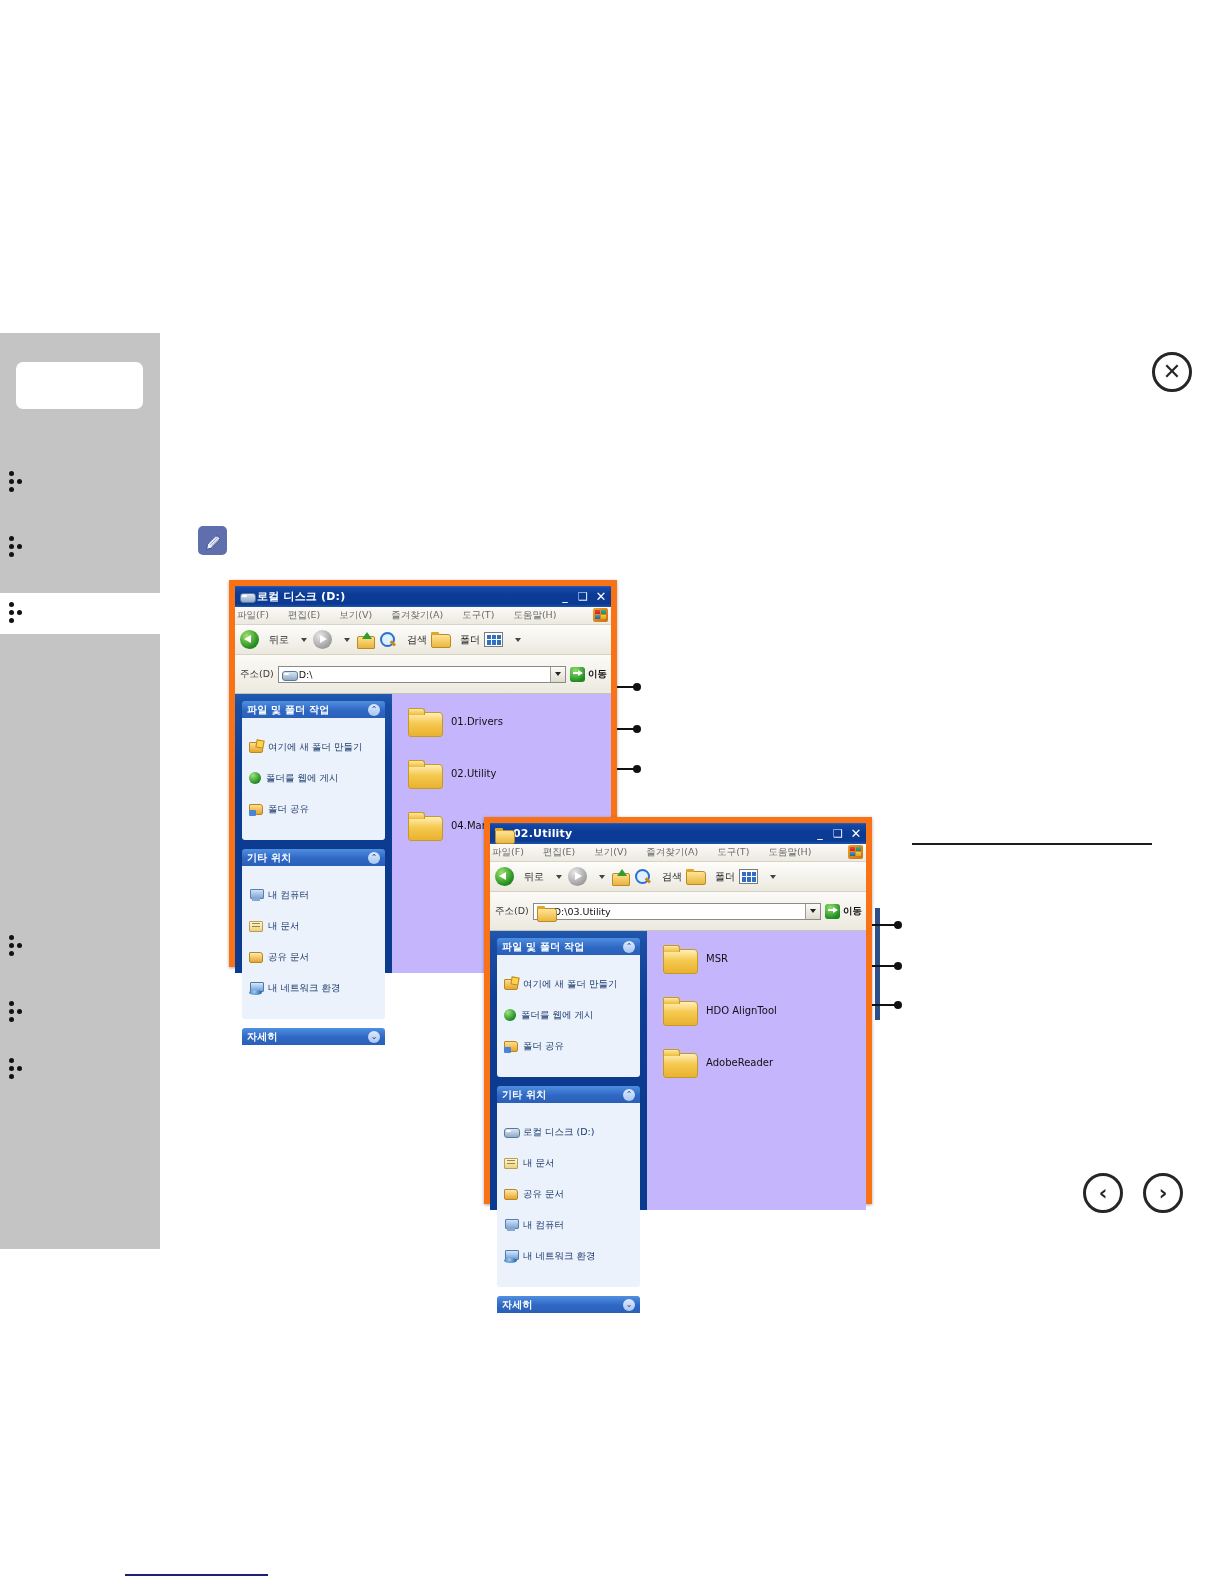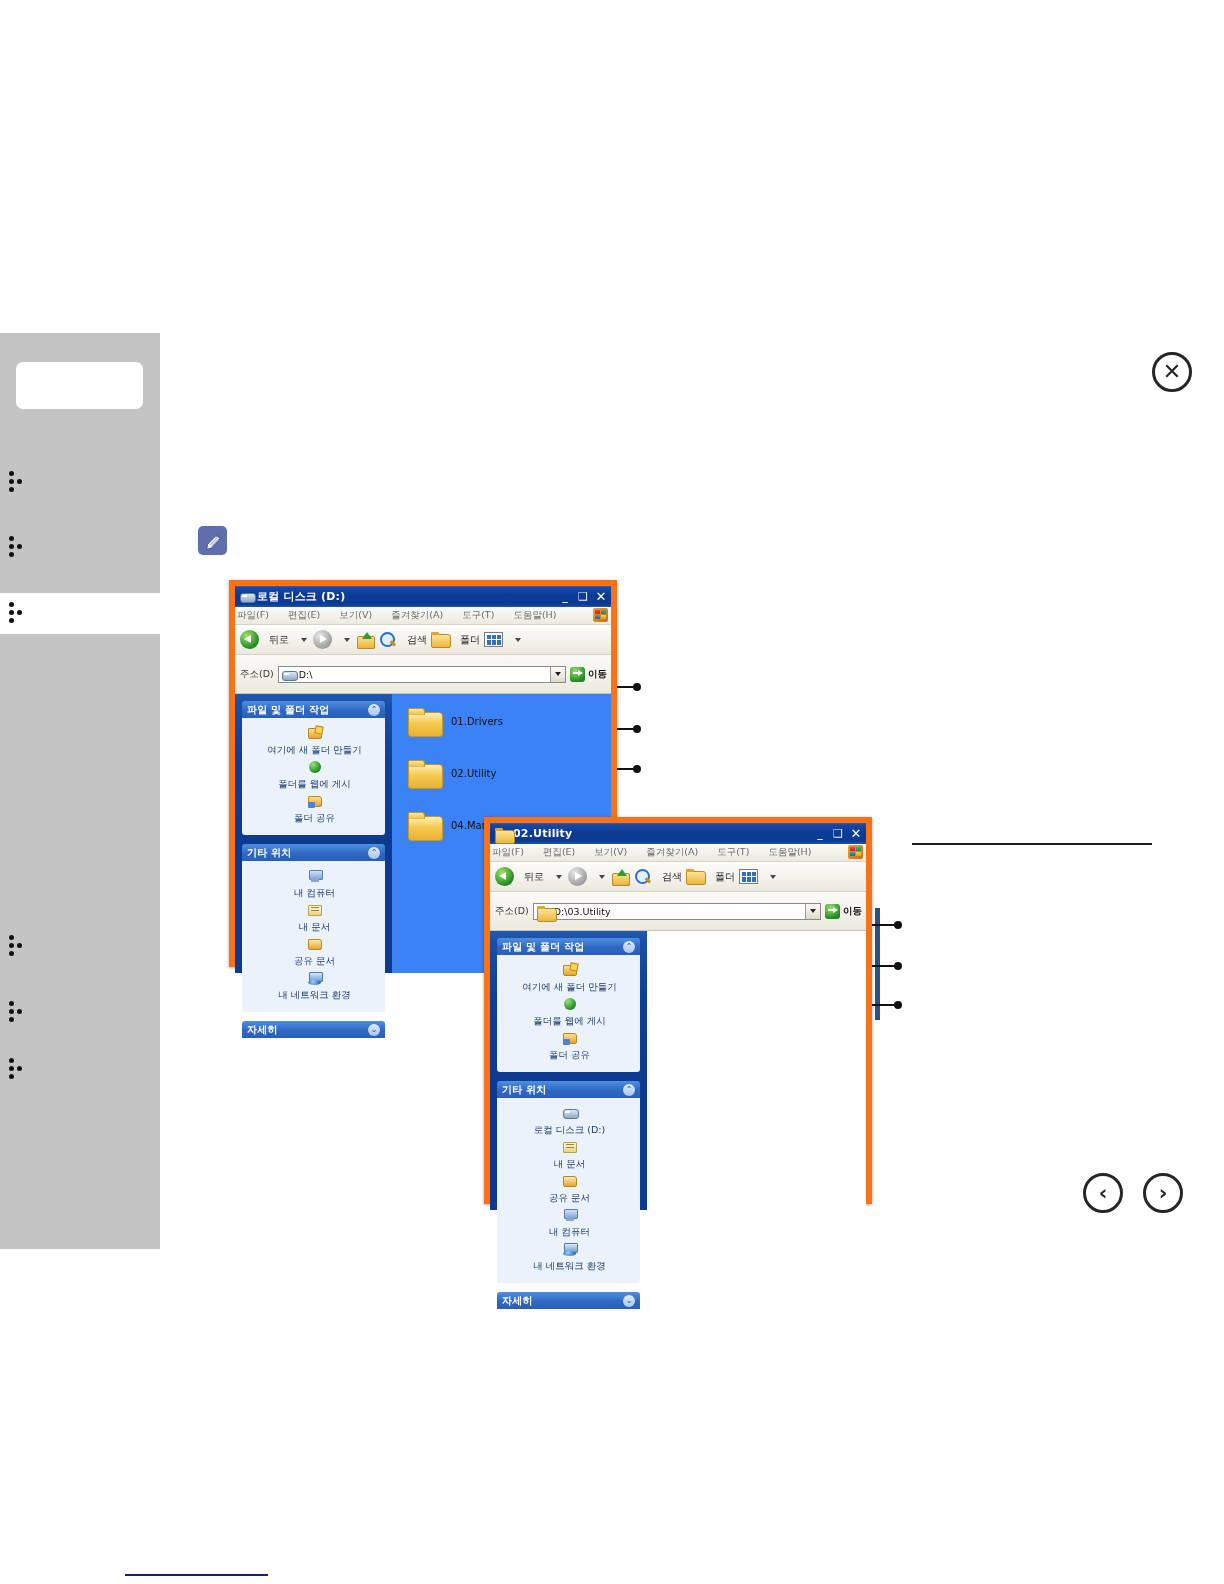--- a/index.html
+++ b/index.html
@@ -144,21 +144,21 @@
              padding:7px 7px 0 7px; }
   .xp-panel { margin-bottom:9px; }
   .xp-panel-hd { height:17px; border-radius:3px 3px 0 0;
                  background:linear-gradient(#4f8fe0,#2f68c4 55%,#2a5fb8);
                  display:flex; align-items:center; padding:0 5px; }
   .xp-panel-hd b { color:#fff; font-size:10px; font-weight:bold; letter-spacing:.2px; }
   .chev { margin-left:auto; width:12px; height:12px; border-radius:50%;
           background:linear-gradient(#dfeaff,#a9c6ef); display:flex;
           align-items:center; justify-content:center; font-size:8px; color:#1b4a92; line-height:1; }
   .xp-panel-bd { background:#ebf2fc; border-radius:0 0 3px 3px; padding:5px 5px 6px 7px; }
-  .xp-row { display:flex; align-items:center; gap:5px; margin:4px 0;flex-direction:column; }
+  .xp-row { display:flex; align-items:flex-start; gap:5px; margin:18px 0; }
   .xp-row span { font-size:9.5px; color:#1b3a6b; white-space:nowrap; }
   .mini { width:14px; height:12px; flex:none; position:relative; }
   .mini.folder-new::before { content:""; position:absolute; inset:1px 0 0 0;
       background:linear-gradient(#ffdf8e,#e6a52c); border:1px solid #b98722; border-radius:1px 3px 2px 2px; }
   .mini.folder-new::after { content:""; position:absolute; left:7px; top:-1px; width:6px; height:6px;
       background:#ffd34d; border:1px solid #b98722; transform:rotate(10deg); }
   .mini.globe { width:12px; height:12px; border-radius:50%;
       background:radial-gradient(circle at 32% 28%, #9be37a, #17851d 75%); }
   .mini.folder-share::before { content:""; position:absolute; inset:1px 0 0 0;
       background:linear-gradient(#ffdf8e,#e6a52c); border:1px solid #b98722; border-radius:1px 3px 2px 2px; }
@@ -176,21 +176,21 @@
       background:linear-gradient(#ffe9ad,#e5a62e); border:1px solid #b98722; border-radius:1px 3px 2px 2px; }
   .mini.net::before { content:""; position:absolute; left:1px; top:0; width:12px; height:8px;
       background:linear-gradient(#d6e8fb,#6f9fd6); border:1px solid #4f79ab; border-radius:1px; }
   .mini.net::after { content:""; position:absolute; left:0px; bottom:-1px; width:13px; height:5px;
       background:radial-gradient(circle at 40% 30%, #9fd0f5, #2f6fae 75%); border-radius:50%; }
   .mini.disk::before { content:""; position:absolute; left:0; top:2px; width:14px; height:8px;
       background:linear-gradient(#dbe7f4,#8fa9c8); border:1px solid #5e7798; border-radius:3px; }
   .mini.disk::after { content:""; position:absolute; left:2px; top:4px; width:5px; height:2px;
       background:#fff; border-radius:1px; }
 
-  .xp-files { flex:1; background:#3b82f6; position:relative; padding:14px 0 0 16px; }
+  .xp-files { flex:1; background:#c4b5fd; position:relative; padding:14px 0 0 16px; }
   .file-item { display:flex; align-items:center; gap:10px; margin-bottom:25px; }
   .big-folder { width:33px; height:27px; position:relative; flex:none; }
   .big-folder::before { content:""; position:absolute; left:0; top:4px; width:33px; height:23px;
       background:linear-gradient(#ffefb8,#f5c94f 45%,#e9b230);
       border:1px solid #c49a25; border-radius:2px 4px 3px 3px; }
   .big-folder::after { content:""; position:absolute; left:0; top:0; width:15px; height:6px;
       background:linear-gradient(#ffe79b,#ecbb3c); border:1px solid #c49a25;
       border-bottom:none; border-radius:2px 3px 0 0; }
   .file-item label { font-size:10px; color:#111; white-space:nowrap; }
 </style>
@@ -534,14 +534,28 @@
       </div>
 
       <div class="xp-panel">
         <div class="xp-panel-hd">
           <b>자세히</b>
           <span class="chev">⌄</span>
         </div>
       </div>
     </div>
 
+    <div class="xp-files">
+      <div class="file-item">
+        <span class="big-folder"></span>
+        <label>MSR</label>
+      </div>
+      <div class="file-item">
+        <span class="big-folder"></span>
+        <label>HDO AlignTool</label>
+      </div>
+      <div class="file-item">
+        <span class="big-folder"></span>
+        <label>AdobeReader</label>
+      </div>
+    </div>
   </div>
 </div>
 
 </body></html>

